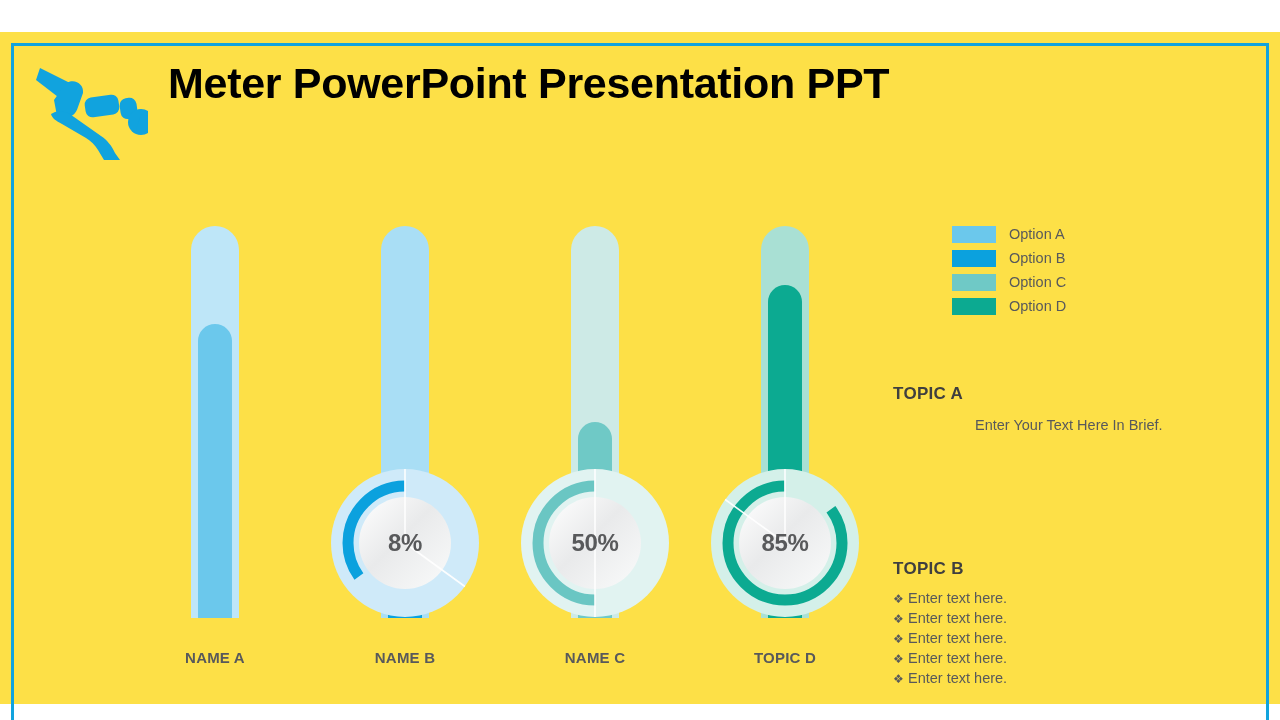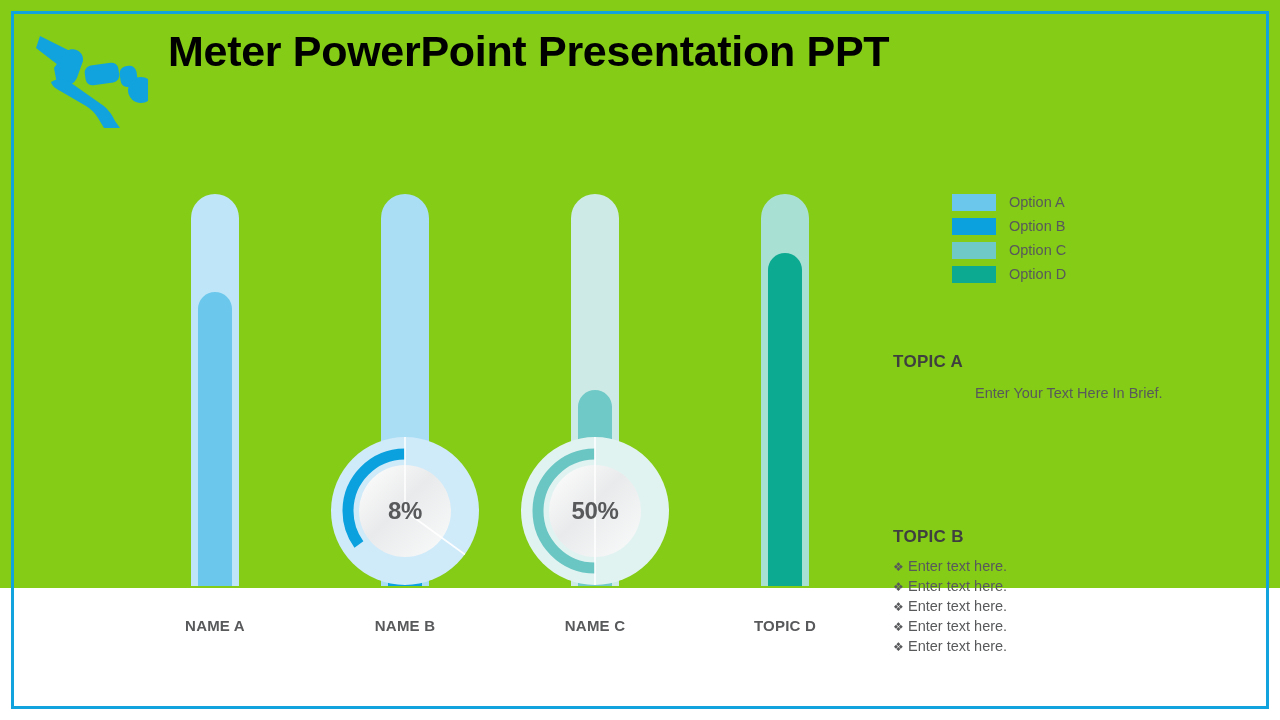--- a/index.html
+++ b/index.html
@@ -4,22 +4,23 @@
 <style>
   * { box-sizing: border-box; margin: 0; padding: 0; }
   html, body {
     width: 1280px; height: 720px;
     background: #ffffff;
     font-family: "Liberation Sans", sans-serif;
     overflow: hidden;
   }
   #slide {
     position: relative;
-    width: 1280px; height: 588px;
-    background: #84cc16;
+    width: 1280px; height: 672px;
+    background: #fde047;
+    margin-top: 32px;
   }
   
   #slide-frame {
     position: absolute;
     left: 11px; top: 11px;
     width: 1258px; height: 698px;
     border: 3px solid var(--frame, #11A3DE);
     background: transparent;
     pointer-events: none;
   }
@@ -244,20 +245,37 @@
           </svg>
           <div class="bulb-label">50%</div>
         </div>
         <div class="meter-name">NAME C</div>
       </div>
       <div class="meter" style="left: 570px;">
         <div class="meter-tube-wrap">
           <div class="tube-track" style="height: 392px; background: rgb(169, 224, 212);"></div>
           <div class="tube-fill" style="height: 333px; background: rgb(12, 170, 145);"></div>
         </div>
+        <div class="bulb-wrap">
+          <svg class="bulb-svg" viewBox="0 0 160 160">
+            <defs>
+              <linearGradient id="ig3" x1="0" y1="0" x2="1" y2="1">
+                <stop offset="0%" stop-color="#ffffff"></stop>
+                <stop offset="45%" stop-color="#e9eaeb"></stop>
+                <stop offset="100%" stop-color="#fafbfb"></stop>
+              </linearGradient>
+            </defs>
+            <circle cx="80" cy="80" r="74" fill="#D4F0E9"></circle>
+            <circle cx="80" cy="80" r="57" fill="none" stroke="#0CAA91" stroke-width="11" stroke-dasharray="304.42032813285095 53.72123437638547" stroke-dashoffset="89.5353906273091" transform="rotate(180 80 80) scale(1,-1) translate(0,-160)"></circle>
+            <circle cx="80" cy="80" r="46" fill="url(#ig3)"></circle>
+            <line x1="80" y1="80" x2="80" y2="6" stroke="#ffffff" stroke-width="1.6" opacity="0.95"></line>
+            <line x1="80" y1="80" x2="20.132742416253883" y2="36.50389133035699" stroke="#ffffff" stroke-width="1.6" opacity="0.95"></line>
+          </svg>
+          <div class="bulb-label">85%</div>
+        </div>
         <div class="meter-name">TOPIC D</div>
       </div>
     </div>
 
   <div id="legend">
       <div class="legend-row">
         <span class="legend-swatch" style="background: rgb(107, 200, 236);"></span>
         <span class="legend-label">Option A</span>
       </div>
       <div class="legend-row">

